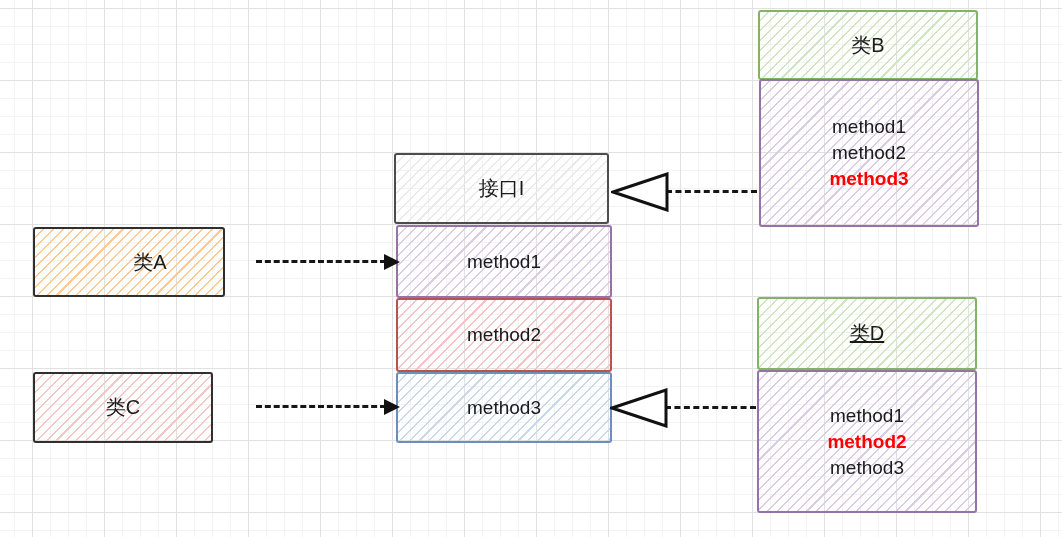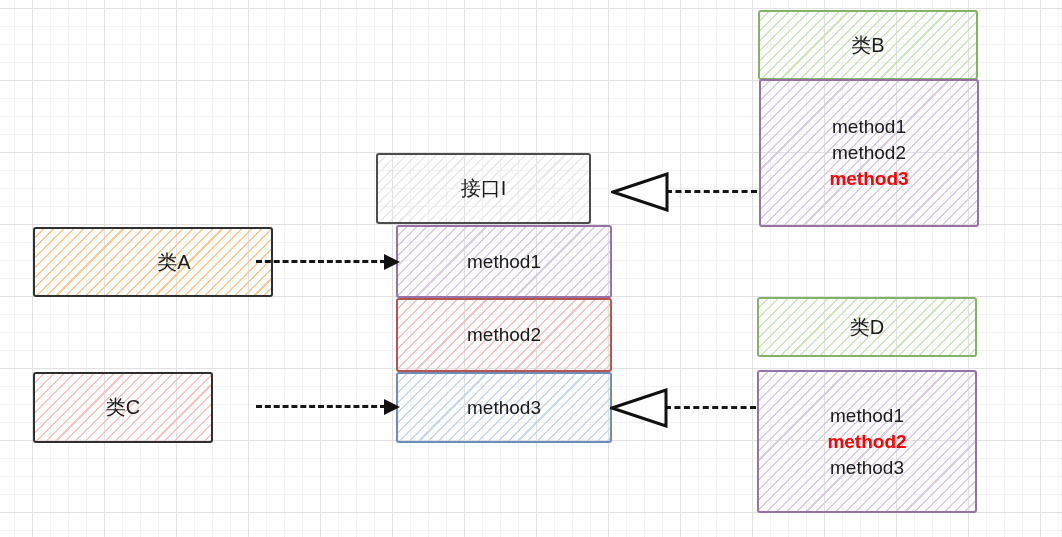--- a/index.html
+++ b/index.html
@@ -37,29 +37,29 @@
   
   .hatch-orange{background-image:repeating-linear-gradient(135deg, transparent 0 5.5px, #ffc994 5.5px 7px);}
   .hatch-pink  {background-image:repeating-linear-gradient(135deg, transparent 0 5.5px, #f6c6c3 5.5px 7px);}
   .hatch-green {background-image:repeating-linear-gradient(135deg, transparent 0 5.5px, #cfe7c1 5.5px 7px);}
   .hatch-purple{background-image:repeating-linear-gradient(135deg, transparent 0 5.5px, #dbcce5 5.5px 7px);align-items:center;}
   .hatch-red   {background-image:repeating-linear-gradient(135deg, transparent 0 5.5px, #f3c4c2 5.5px 7px);}
   .hatch-blue  {background-image:repeating-linear-gradient(135deg, transparent 0 5.5px, #c9d9ec 5.5px 7px);}
   .hatch-gray  {background-image:repeating-linear-gradient(135deg, transparent 0 5.5px, #eaeaea 5.5px 7px);}
 
   
-  .n-class-a      {left:33px;  top:227px; width:240px; height:70px;padding-left:42px;}
+  .n-class-a      {left:33px;  top:227px; width:192px; height:70px;padding-left:42px;}
   .n-class-c      {left:33px;  top:372px; width:180px; height:71px;}
-  .n-if-header    {left:376px; top:153px; width:215px; height:71px;}
+  .n-if-header    {left:394px; top:153px; width:215px; height:71px;}
   .n-if-m1        {left:396px; top:225px; width:216px; height:73px;}
   .n-if-m2        {left:396px; top:298px; width:216px; height:74px;}
   .n-if-m3        {left:396px; top:372px; width:216px; height:71px;}
   .n-class-b-head {left:758px; top:10px;  width:220px; height:70px;}
   .n-class-b-body {left:759px; top:79px;  width:220px; height:148px;}
-  .n-class-d-head {left:757px; top:297px; width:220px; height:60px;}
+  .n-class-d-head {left:757px; top:297px; width:220px; height:73px;text-decoration:underline;}
   .n-class-d-body {left:757px; top:370px; width:220px; height:143px;}
 
   
   .dash{position:absolute;height:0;border-top:3px dashed #161616;}
   .e-a{left:256px; top:260px; width:130px;}
   .e-c{left:256px; top:405px; width:130px;}
   .e-b{left:666px; top:190px; width:91px;}
   .e-d{left:665px; top:406px; width:91px;}
 
   .solid-arrow{position:absolute;width:0;height:0;

